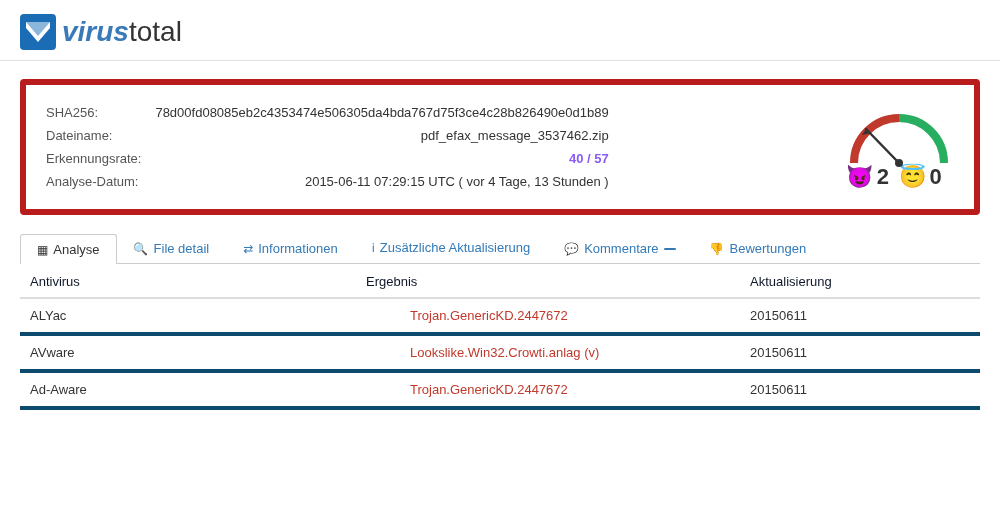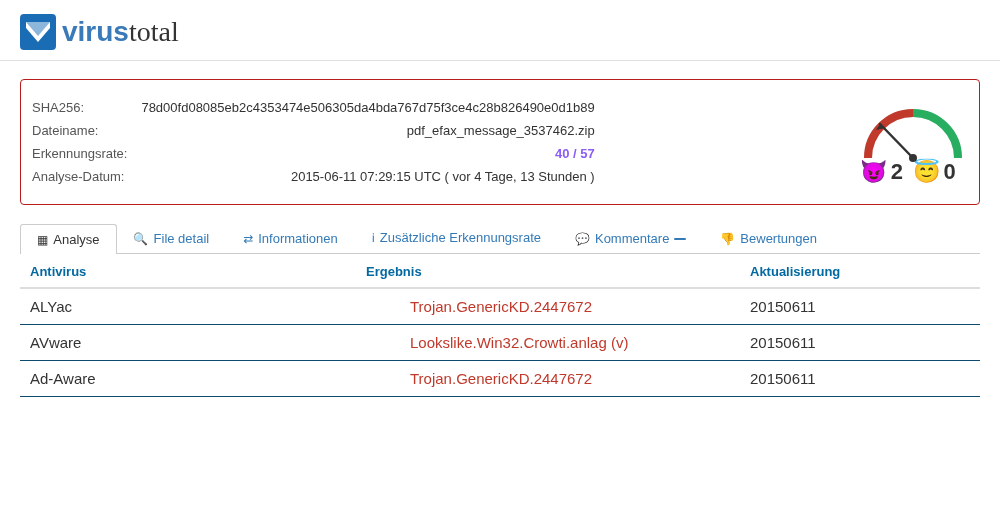--- a/index.html
+++ b/index.html
@@ -28,33 +28,33 @@
       margin-right: 6px;
     }
     .logo-text {
       font-size: 28px;
       font-weight: normal;
       color: #555;
     }
     .logo-text span.virus {
       color: #3a7ab8;
       font-weight: bold;
+      font-style: italic;
     }
     .logo-text span.total {
       color: #333;
       font-weight: normal;
-      font-family: Liberation Serif, serif;
     }
 
     
     .info-card {
       margin: 18px 20px 0 20px;
-      border: 1px solid #b91c1c;
+      border: 6px solid #b91c1c;
       border-radius: 4px;
-      padding: 16px 11px;
+      padding: 16px 20px;
       display: flex;
       justify-content: space-between;
       align-items: center;
     }
     .info-table {
       display: table;
     }
     .info-row {
       display: table-row;
     }
@@ -158,28 +158,28 @@
     }
     .table-wrapper {
       margin: 0 20px;
     }
     .result-table thead tr {
       border-bottom: 2px solid #ddd;
     }
     .result-table th {
       text-align: left;
       padding: 10px 10px 8px 10px;
-      font-weight: bold;
+      font-weight: normal;
       font-size: 13px;
-      color: #0369a1;
+      color: #0f172a;
     }
     .result-table td {
       padding: 9px 10px;
-      border-bottom: 1px solid #0c4a6e;
-      font-size: 15px;
+      border-bottom: 4px solid #0c4a6e;
+      font-size: 13px;
     }
     .col-av { width: 35%; }
     .col-result { width: 40%; }
     .col-date { width: 25%; }
     .threat-link {
       color: #c0392b;
       text-decoration: none;
       margin-left: 44px;
     }
 
@@ -260,21 +260,21 @@
   <div class="tab">
     <span class="tab-icon">🔍</span>
     <span>File detail</span>
   </div>
   <div class="tab">
     <span class="tab-icon">⇄</span>
     <span>Informationen</span>
   </div>
   <div class="tab">
     <span class="tab-icon">ℹ</span>
-    <span>Zusätzliche Erkennungsrate</span>
+    <span>Zusätzliche Aktualisierung</span>
   </div>
   <div class="tab">
     <span class="tab-icon">💬</span>
     <span>Kommentare</span>
     <span class="tab-badge"></span>
   </div>
   <div class="tab">
     <span class="tab-icon">👎</span>
     <span>Bewertungen</span>
   </div>

